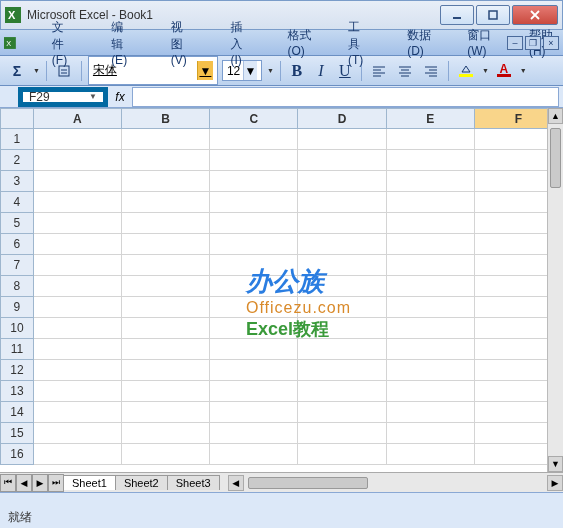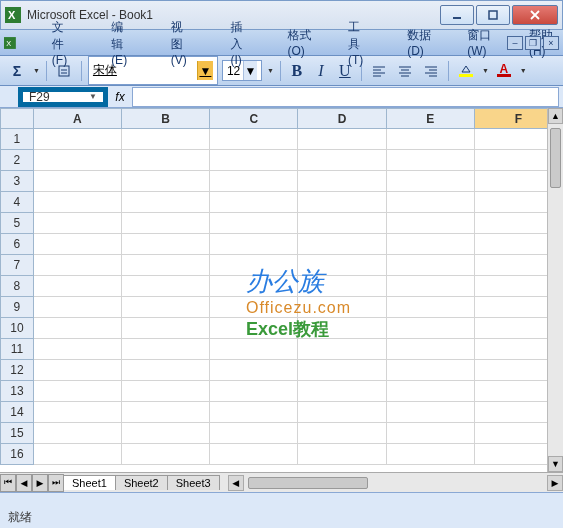--- a/index.html
+++ b/index.html
@@ -39,21 +39,21 @@
 .formula-input { flex:1; height:20px; border:1px solid #8aa8d4; background:#fff; margin-right:4px; }
 
 .sheet { position: relative; background: #fff; overflow: hidden; height: 364px; }
 .sheet table { border-collapse: collapse; width: 100%; }
 .corner { width: 32px; height: 20px; background: #e4ecf7; border: 1px solid #9eb6ce; }
 .colhdr { height: 20px; background: #e4ecf7; border: 1px solid #9eb6ce; font-size: 12px; text-align: center; color: #333; width: 86px; }
 .colhdr.sel { background: #f9d58a; }
 .rowhdr { width: 32px; background: #e4ecf7; border: 1px solid #9eb6ce; font-size: 12px; text-align: center; color: #333; height: 21px; }
 .cell { border: 1px solid #d4d4d4; height: 21px; width: 86px; }
 .watermark { position: absolute; left: 246px; top: 156px; text-align: left; pointer-events: none; }
-.watermark .line1 { font-size: 26px; font-weight: normal; color: #2a7de1; font-style: italic; }
+.watermark .line1 { font-size: 26px; font-weight: bold; color: #2a7de1; font-style: italic; }
 .watermark .line2 { font-size: 16px; color: #d98a2a; letter-spacing: 1px; }
 .watermark .line3 { font-size: 18px; font-weight: bold; color: #3a9a3a; }
 .vscroll { position:absolute; right:0; top:0; bottom:0; width:16px; background:#e8e8e8; border-left:1px solid #bbb; }
 .vscroll .btn { height:16px;background:#d8d8d8;border:1px solid #aaa;display:flex;align-items:center;justify-content:center;font-size:9px; }
 .vscroll .thumb { position:absolute;top:20px;height:60px;left:2px;right:2px;background:#cacaca;border:1px solid #999;border-radius:2px; }
 
 .tabbar { height: 20px; background: #e8e8e8; display: flex; align-items: center; border-top: 1px solid #aaa; font-size:11px; }
 .tabnav { display:flex; }
 .tabnav-btn { width:16px;height:18px;border:1px solid #999;background:#d8d8d8;display:flex;align-items:center;justify-content:center;font-size:9px; }
 .tab { padding: 1px 8px; background: #fff; border: 1px solid #999; border-bottom: none; margin-left: -1px; font-size: 11px; cursor: default; }

